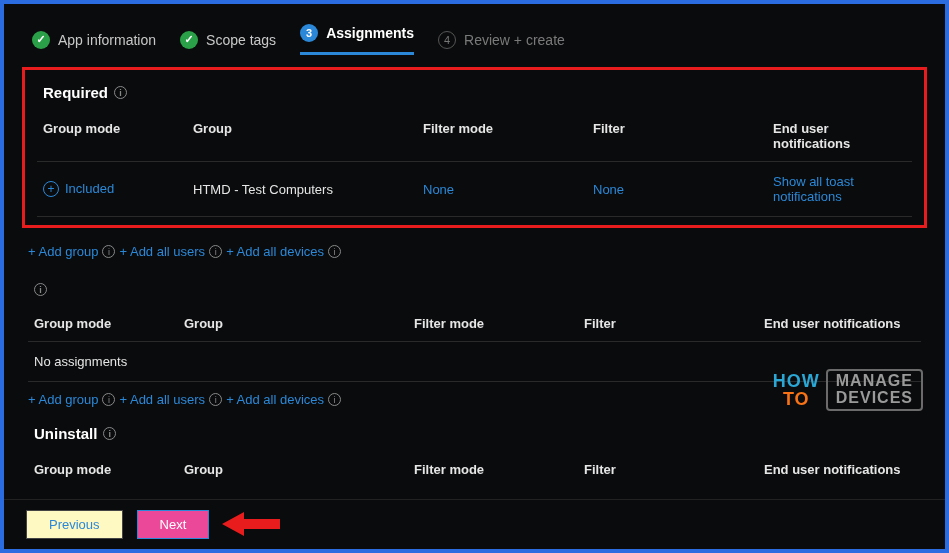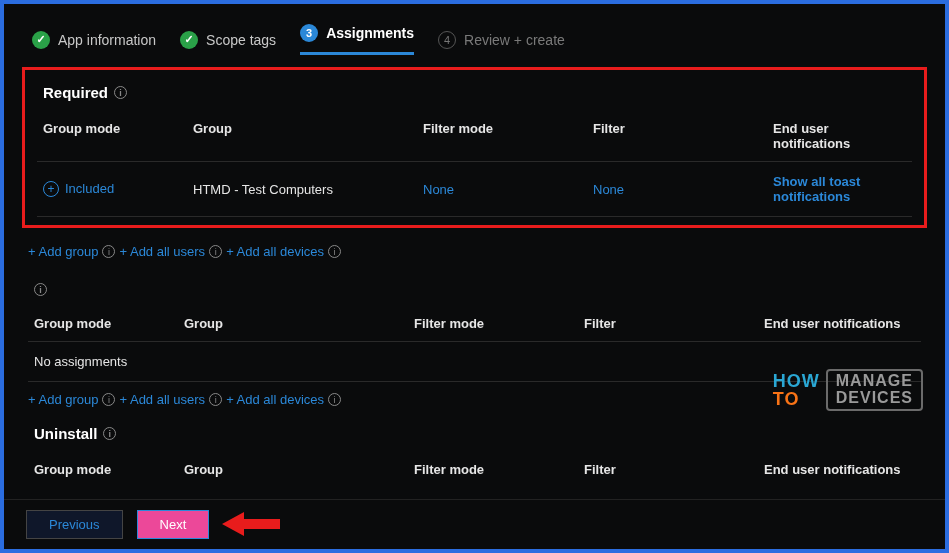--- a/index.html
+++ b/index.html
@@ -81,21 +81,21 @@
 .tbl-row {
   display: flex;
   border-bottom: 1px solid #2a2a2a;
   padding: 12px 6px;
   align-items: center;
 }
 .col-gm { width: 150px; }
 .col-g  { width: 230px; }
 .col-fm { width: 170px; }
 .col-f  { width: 180px; }
-.col-n  { flex: 1; text-align: left; font-weight: bold; }
+.col-n  { flex: 1; text-align: left; }
 .th { font-weight: 600; color: #e6e6e6; }
 .link { color: #2b88d8; cursor: pointer; }
 .plus-circle {
   width: 16px; height: 16px; border: 1.5px solid #2b88d8;
   border-radius: 50%; display: inline-flex;
   align-items: center; justify-content: center;
   color: #2b88d8; font-size: 12px; line-height: 1;
   margin-right: 6px;
 }
 .actions {
@@ -111,21 +111,21 @@
   padding: 10px 22px;
   display: flex; align-items: center; gap: 14px;
   background: #0a0b0c;
 }
 .btn {
   padding: 6px 22px;
   font-size: 13px;
   cursor: pointer;
 }
 .btn-secondary {
-  background: #0f172a;
+  background: #fef9c3;
   color: #2b88d8;
   border: 1px solid #444;
 }
 .btn-primary {
   background: #ec4899;
   color: #fff;
   border: 1px solid #2b88d8;
 }
 .arrow {
   position: absolute;
@@ -134,21 +134,21 @@
   pointer-events: none;
 }
 .watermark {
   position: absolute;
   right: 22px;
   top: 365px;
   display: flex;
   align-items: center;
   gap: 6px;
 }
-.wm-left { text-align: left; line-height: 1; }
+.wm-left { text-align: center; line-height: 1; }
 .wm-how { color: #2aa7d4; font-weight: 800; font-size: 18px; letter-spacing: 1px; }
 .wm-to  { color: #f97316; font-weight: 800; font-size: 18px; letter-spacing: 1px; }
 .wm-box {
   border: 2px solid #6b6b6b; border-radius: 4px; padding: 2px 8px;
   color: #9a9a9a; font-weight: 800; line-height: 1.05; font-size: 16px;
   letter-spacing: 1px;
 }
 </style>
 </head>
 <body>

